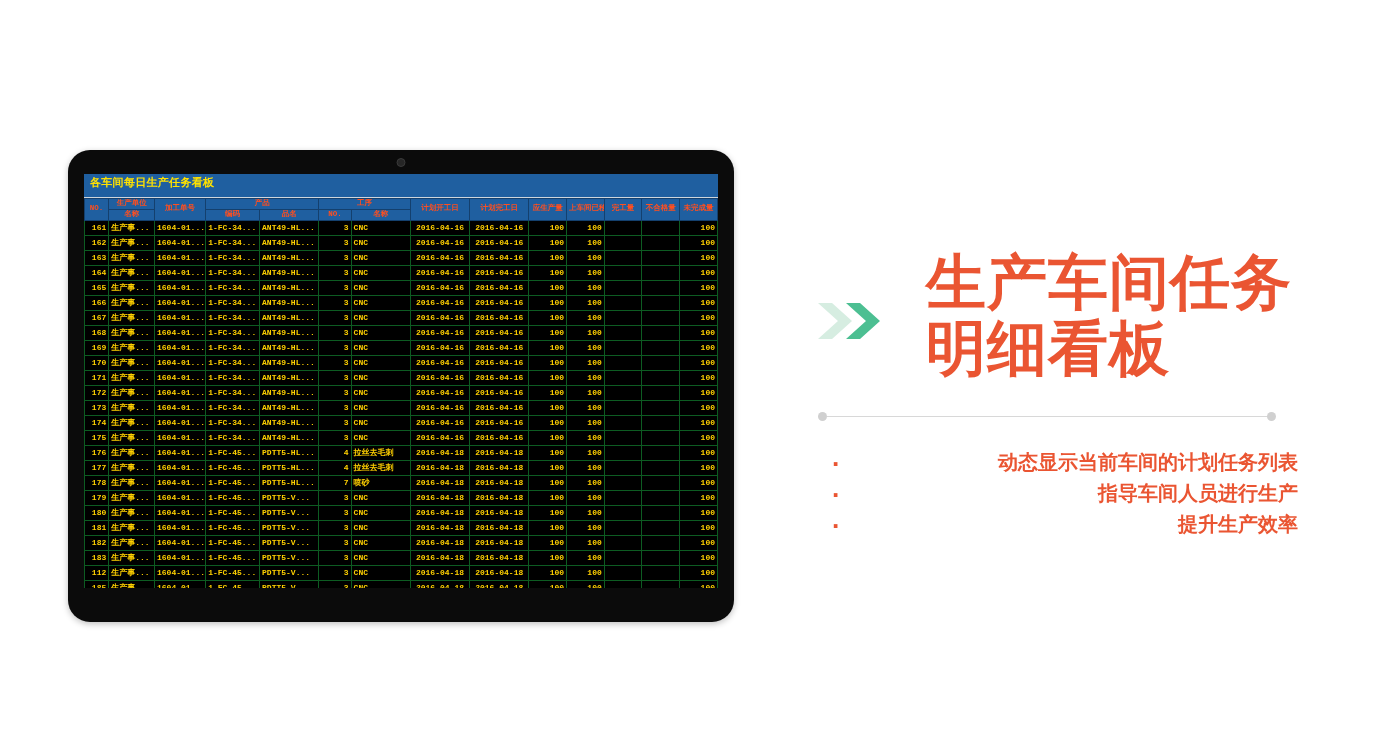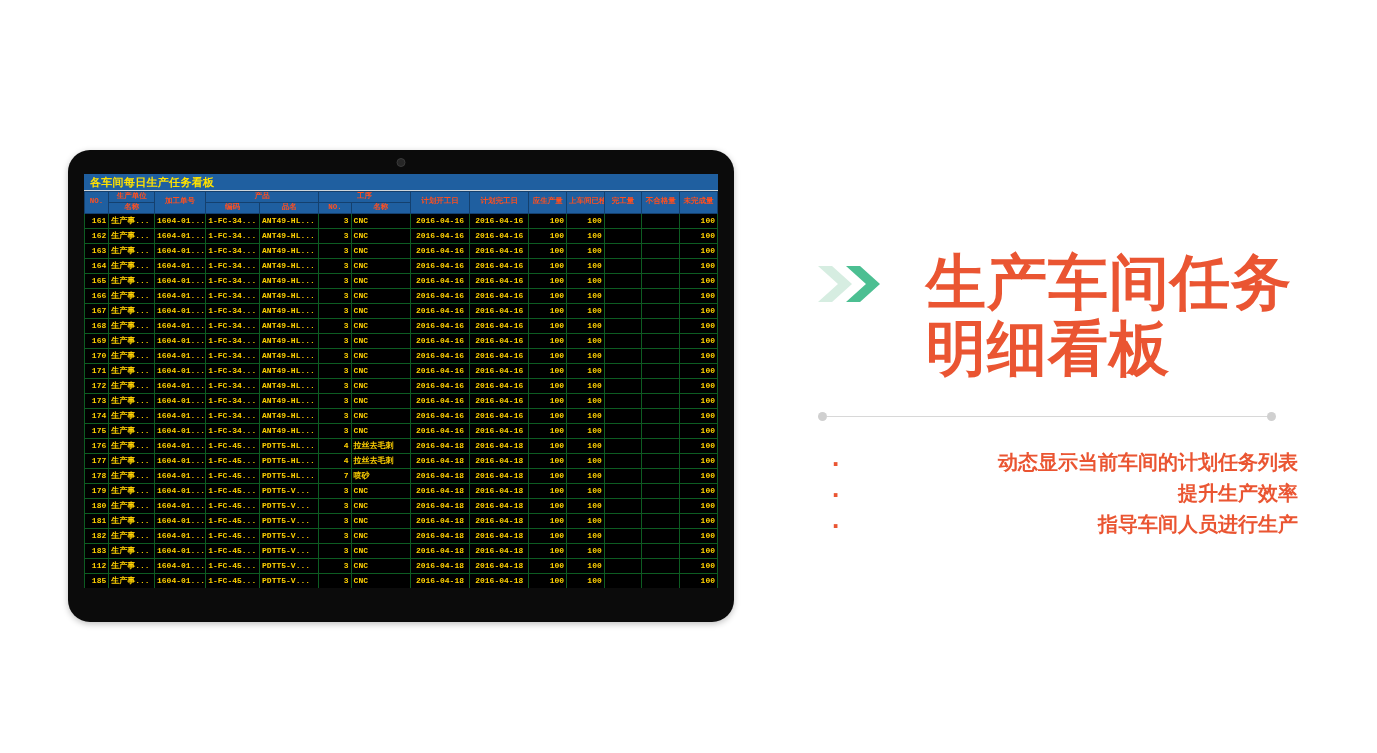--- a/index.html
+++ b/index.html
@@ -48,21 +48,21 @@
   }
 
   
   #kanban {
     width: 100%;
     height: 100%;
     background: #000000;
     position: relative;
   }
   #kanban-titlebar {
-    height: 17px;
+    height: 24px;
     background: #1f5fa0;
     color: #ffe200;
     font-weight: bold;
     font-size: 11px;
     line-height: 17px;
     padding-left: 6px;
     letter-spacing: 0.3px;
     box-sizing: border-box;
     border-bottom: 1px solid #cfd6dc;
     white-space: nowrap;
@@ -125,21 +125,21 @@
 
   
   #right-panel {
     position: absolute;
     left: 818px;
     top: 250px;
     width: 480px;
   }
   #title-row {
     display: flex;
-    align-items: flex-start;
+    align-items: center;
   }
   #chevrons {
     margin-top: 14px;
     margin-right: 42px;
     flex: 0 0 auto;
   }
   #headline {
     color: #ea5532;
     font-size: 60px;
     font-weight: bold;
@@ -660,16 +660,16 @@
   </div>
 
   <div id="divider">
     <span class="dot"></span>
     <span class="line"></span>
     <span class="dot"></span>
   </div>
 
   <ul id="bullets">
       <li>动态显示当前车间的计划任务列表</li>
+      <li>指导车间人员进行生产</li>
       <li>提升生产效率</li>
-      <li>指导车间人员进行生产</li>
     </ul>
 </div>
 
 </body></html>

